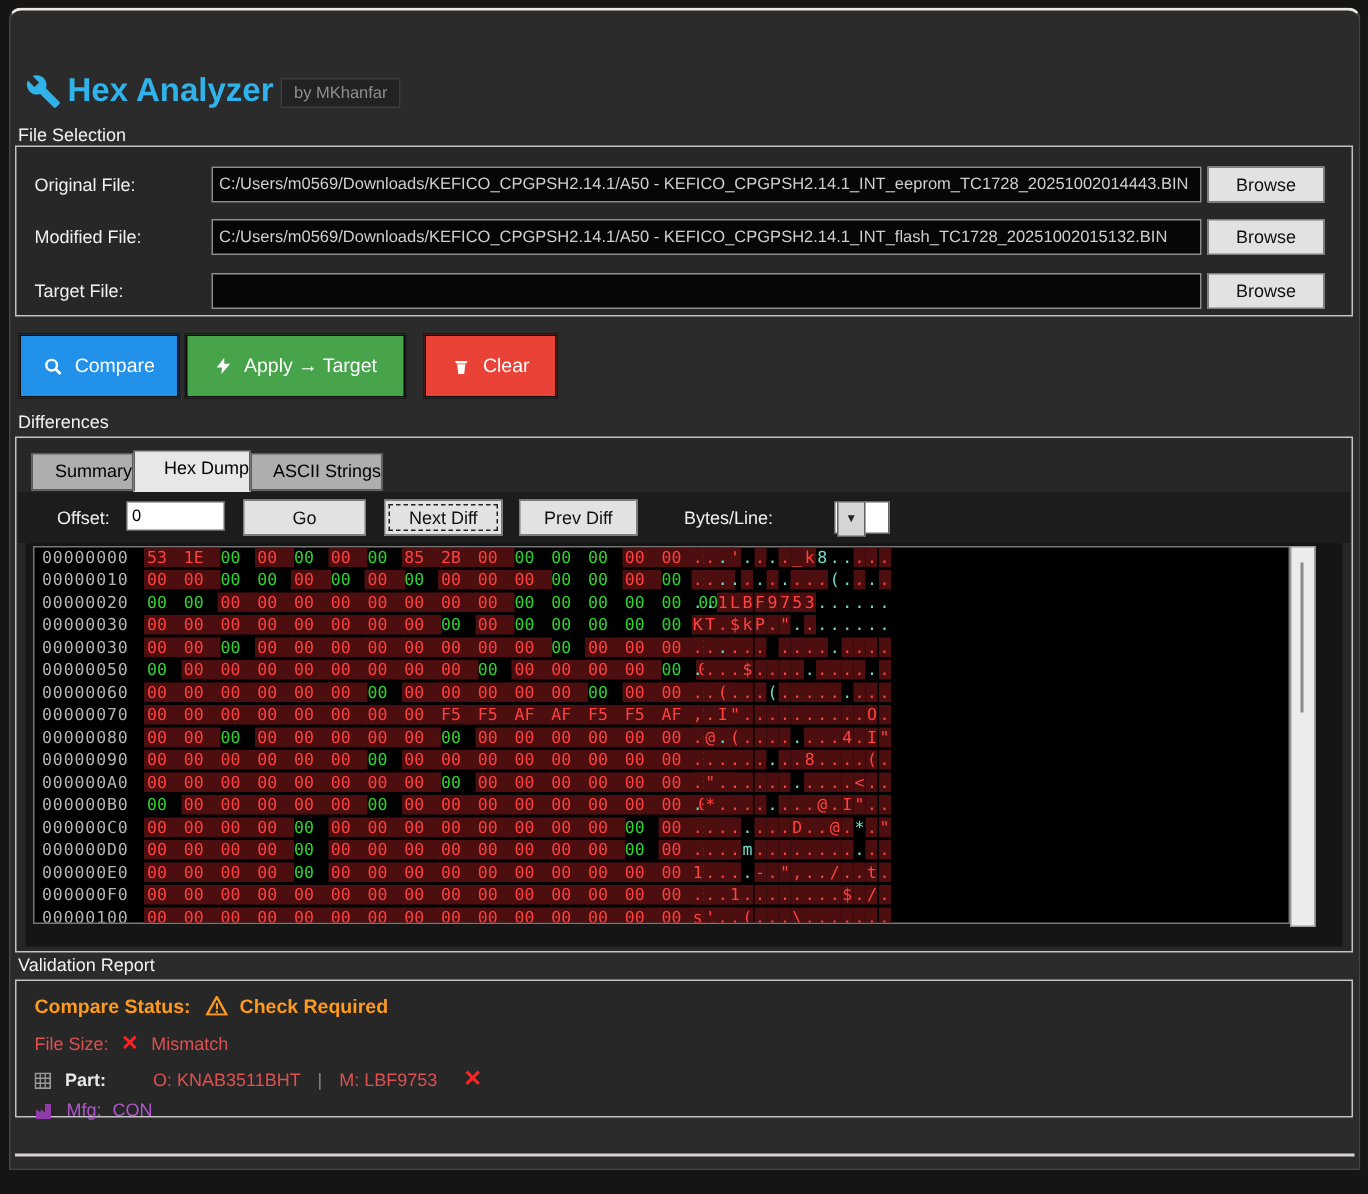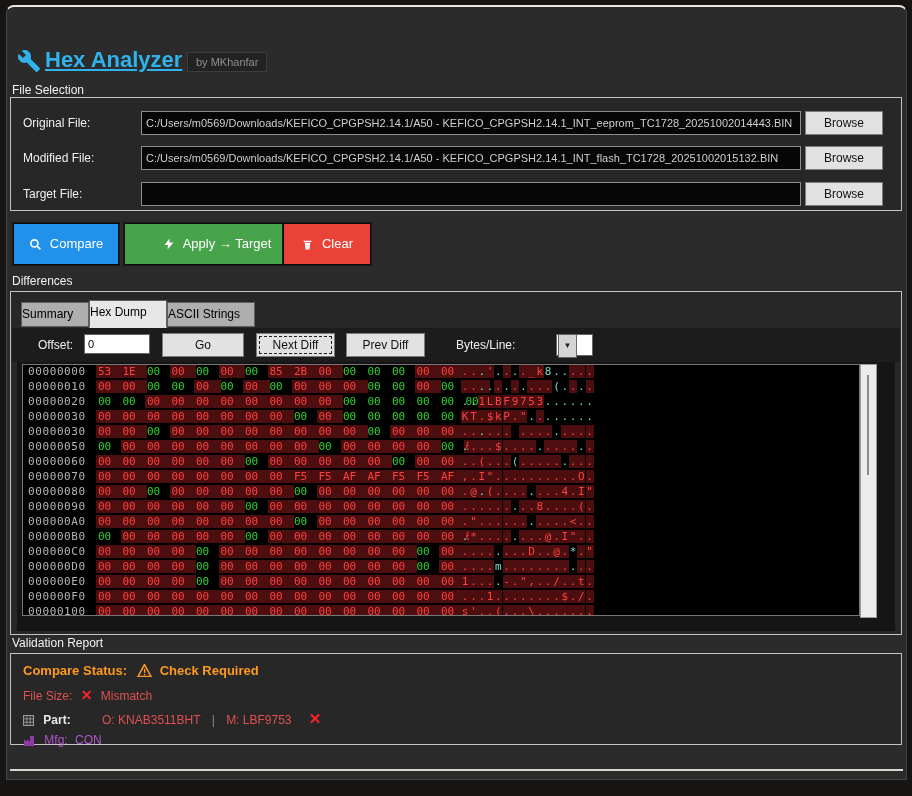--- a/index.html
+++ b/index.html
@@ -9,21 +9,21 @@
     border-bottom:1px solid #454545;border-radius:8px 8px 0 0;overflow:hidden;}
   
   .titlebar{position:absolute;left:0;top:0;right:0;height:28px;background:#141414;}
   .titlebar .apptitle{position:absolute;left:46px;top:7px;font-size:12px;color:#e8e8e8;}
   .feather{position:absolute;left:18px;top:5px;}
   .wbtn{position:absolute;top:0;width:30px;height:28px;color:#e0e0e0;text-align:center;line-height:28px;font-size:13px;cursor:default;}
   .wbtn.min{right:96px}.wbtn.max{right:52px}.wbtn.close{right:10px}
   .maxbox{display:inline-block;width:9px;height:9px;border:1px solid #dcdcdc;vertical-align:middle;border-radius:2px;}
   
   .hdr-icon{position:absolute;left:10px;top:42px;}
-  .app-name{position:absolute;left:38px;top:40px;font-size:22px;font-weight:bold;color:#2fb3ea;text-decoration:underline;}
+  .app-name{position:absolute;left:38px;top:40px;font-size:22px;font-weight:bold;color:#2fb3ea;}
   .byline{position:absolute;left:180px;top:45px;background:#222;border:1px solid #3c3c3c;color:#8f8f8f;
     font-size:11px;padding:3px 8px;}
   .devbtn{position:absolute;left:737px;top:41px;width:145px;height:27px;background:#a42bc6;
     border:1px solid #c97fe0;color:#fff;font-size:12px;font-weight:bold;text-align:center;line-height:27px;cursor:pointer;}
   .devbtn svg{vertical-align:-2px;margin-right:6px;}
   
   .seclabel{position:absolute;left:5px;font-size:12px;color:#f2f2f2;}
   .frame{position:absolute;left:3px;width:890px;border:1px solid #c3c3c3;background:#272727;}
   
   .fsrow{position:absolute;left:0;width:100%;height:24px;}
@@ -32,25 +32,25 @@
     border:1px solid #8d8d8d;font-size:11px;font-family:"Liberation Sans",sans-serif;padding:1px 4px;}
   .btn3d{background:#e2e2e2;border:1px solid #7c7c7c;color:#101010;font-size:12px;
     font-family:"Liberation Sans",sans-serif;cursor:pointer;}
   .browse{position:absolute;left:794px;top:0;width:78px;height:24px;}
   
   .actbtn{position:absolute;top:216px;height:40px;border:1px solid #0c0c0c;color:#fff;font-size:13px;
     font-weight:normal;text-align:center;cursor:pointer;box-shadow:0 0 0 1px #1a1a1a;}
   .actbtn .lbl{line-height:40px;}
   .actbtn svg{vertical-align:-3px;margin-right:8px;}
   .cmp{left:6px;width:104px;background:#2191ea;}
-  .apl{left:117px;width:144px;background:#47a44b;padding-left:20px;}
+  .apl{left:117px;width:144px;background:#47a44b;}
   .clr{left:276px;width:86px;background:#ea4237;}
   
   .tab{position:absolute;top:10px;height:23px;background:#aeaeae;border:1px solid #5d5d5d;color:#000;
-    font-size:12px;text-align:left;line-height:23px;cursor:pointer;}
+    font-size:12px;text-align:right;line-height:23px;cursor:pointer;}
   .tab.active{top:8px;height:26px;background:#e7e7e7;border-bottom:1px solid #e7e7e7;}
   .toolbar{position:absolute;left:1px;right:1px;top:36px;height:34px;background:#1c1c1c;}
   .tblabel{position:absolute;top:10px;font-size:12px;color:#f0f0f0;}
   .offsetin{position:absolute;left:72px;top:6px;width:58px;height:18px;background:#fff;color:#000;
     border:1px solid #666;font-size:11px;padding:0 3px;font-family:"Liberation Sans",sans-serif;}
   .tbbtn{position:absolute;top:5px;height:24px;}
   .nextdiff{outline:1px dashed #222;outline-offset:-4px;}
   .combo{position:absolute;left:544px;top:6px;width:30px;height:20px;background:#fff;border:1px solid #666;
     color:#000;font-size:11px;line-height:20px;padding-left:5px;}
   .comboarrow{position:absolute;left:546px;top:6px;width:17px;height:22px;background:#d5d5d5;

